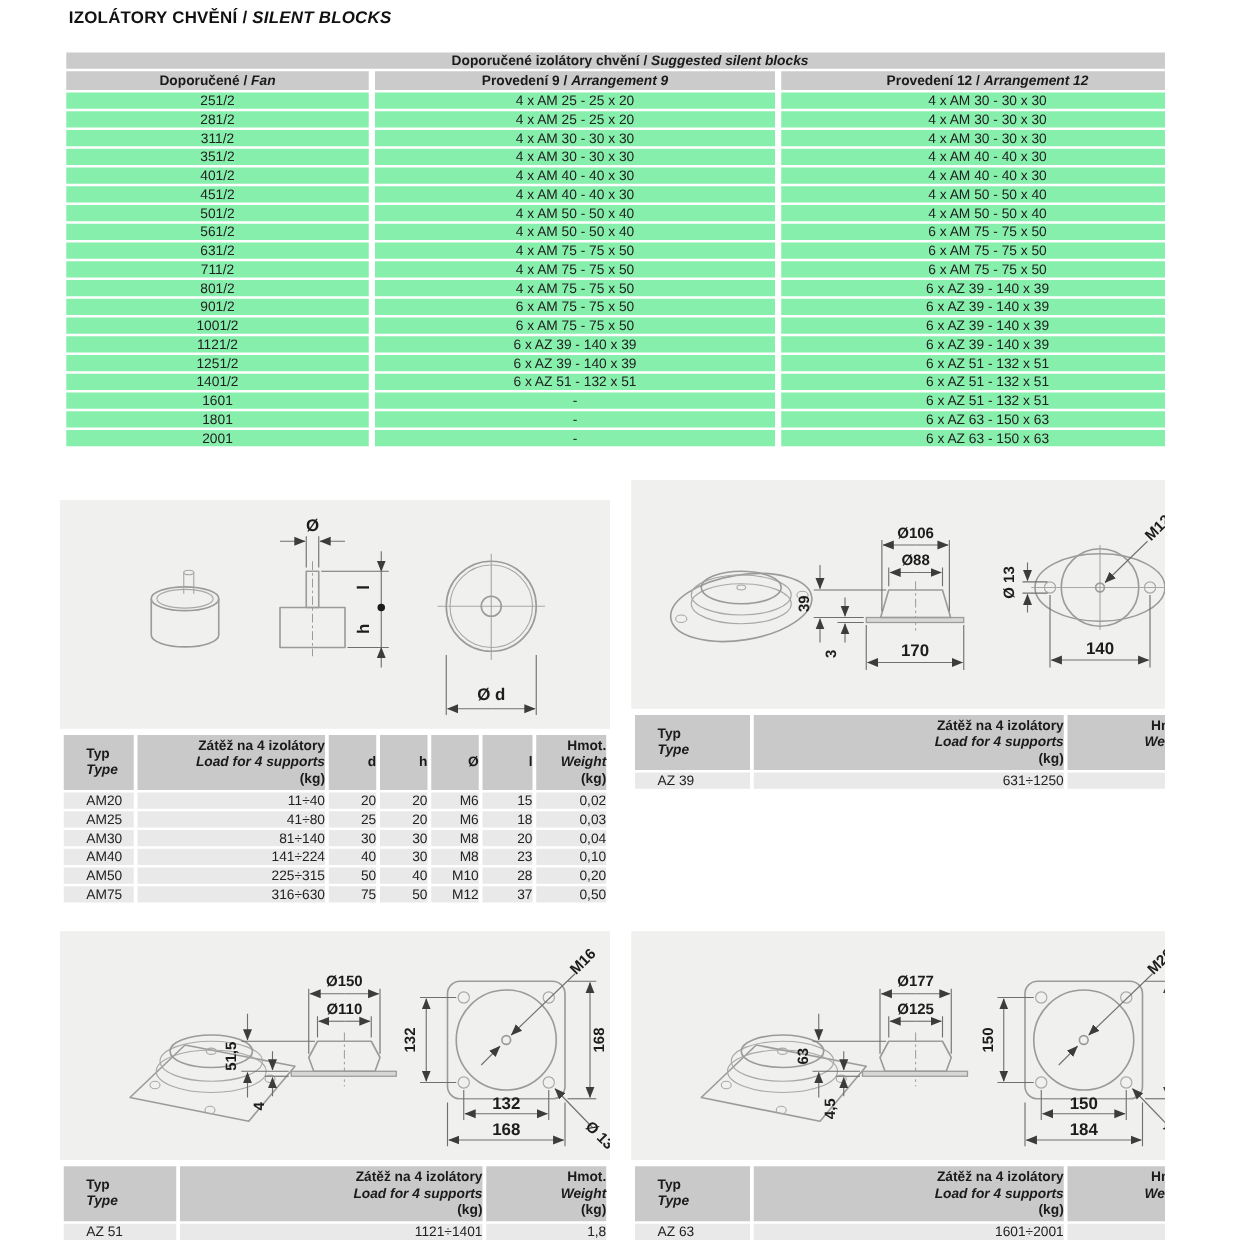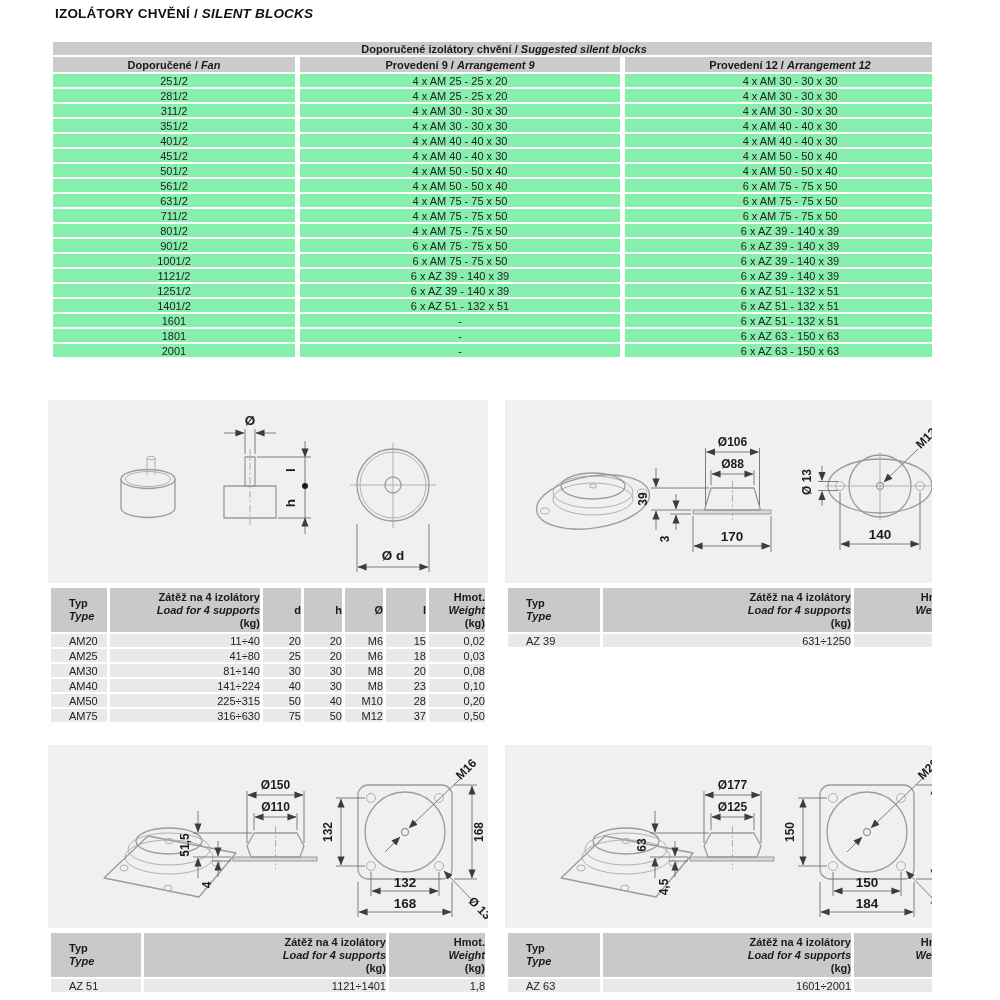--- a/index.html
+++ b/index.html
@@ -24,21 +24,21 @@
     text-align:center; vertical-align:middle; height:13px; line-height:12px;
   }
   .main-table th { background:#cbcbcb; font-weight:bold; height:15px; }
   .main-table thead tr:first-child th { height:13px; }
   .main-table td { background:#86efac; color:#222; }
   .it { font-style:italic; }
 
   
   .panel { position:absolute; }
   .panel-am   { left:48px;  top:400px; width:440px; }
-  .panel-az39 { left:505px; top:400px; width:450px; }
+  .panel-az39 { left:505px; top:384px; width:450px; }
   .panel-az51 { left:48px;  top:745px; width:440px; }
   .panel-az63 { left:505px; top:745px; width:450px; }
   .drawing { width:100%; height:183px; background:#f0f0ee; margin-bottom:3px; }
   .drawing svg { display:block; width:100%; height:100%; }
 
   .sub-table { width:100%; border-spacing:3px 2px; font-size:11px; }
   .sub-table th {
     background:#c9c9c9; font-weight:bold; vertical-align:middle;
     text-align:right; height:44px; line-height:13px;
   }
@@ -277,21 +277,21 @@
             <td>18</td>
             <td>0,03</td>
           </tr>
           <tr>
             <td>AM30</td>
             <td>81÷140</td>
             <td>30</td>
             <td>30</td>
             <td>M8</td>
             <td>20</td>
-            <td>0,08</td>
+            <td>0,04</td>
           </tr>
           <tr>
             <td>AM40</td>
             <td>141÷224</td>
             <td>40</td>
             <td>30</td>
             <td>M8</td>
             <td>23</td>
             <td>0,10</td>
           </tr>

